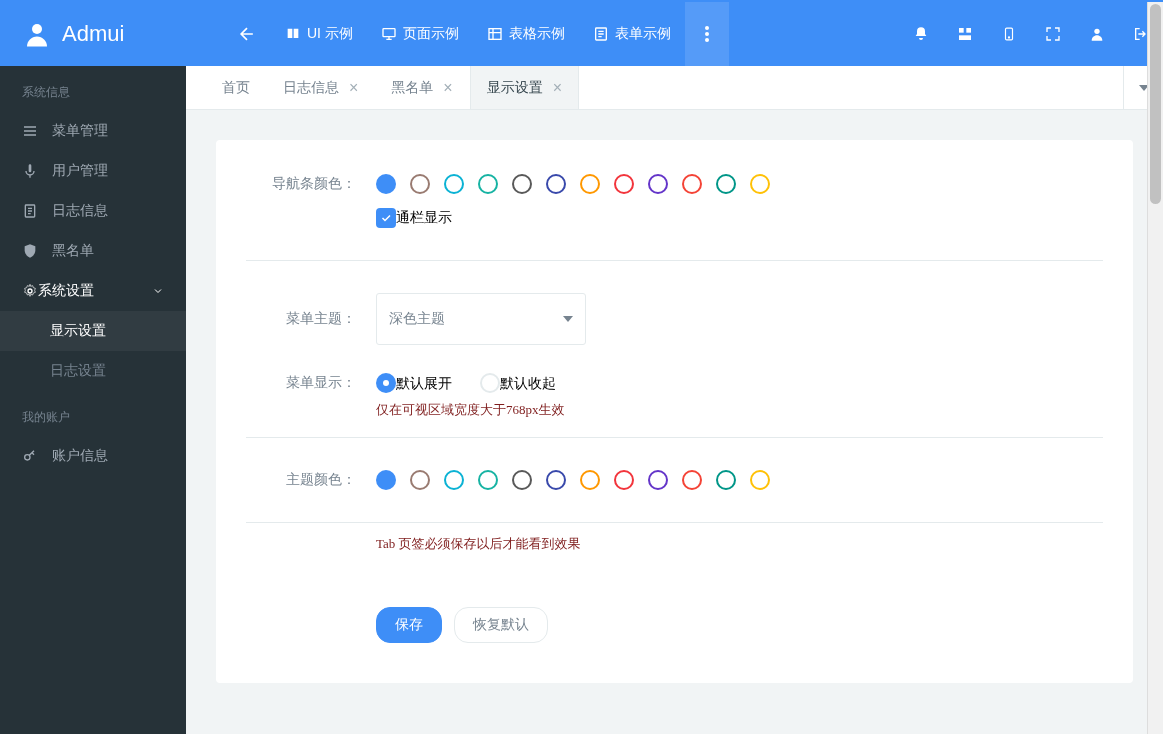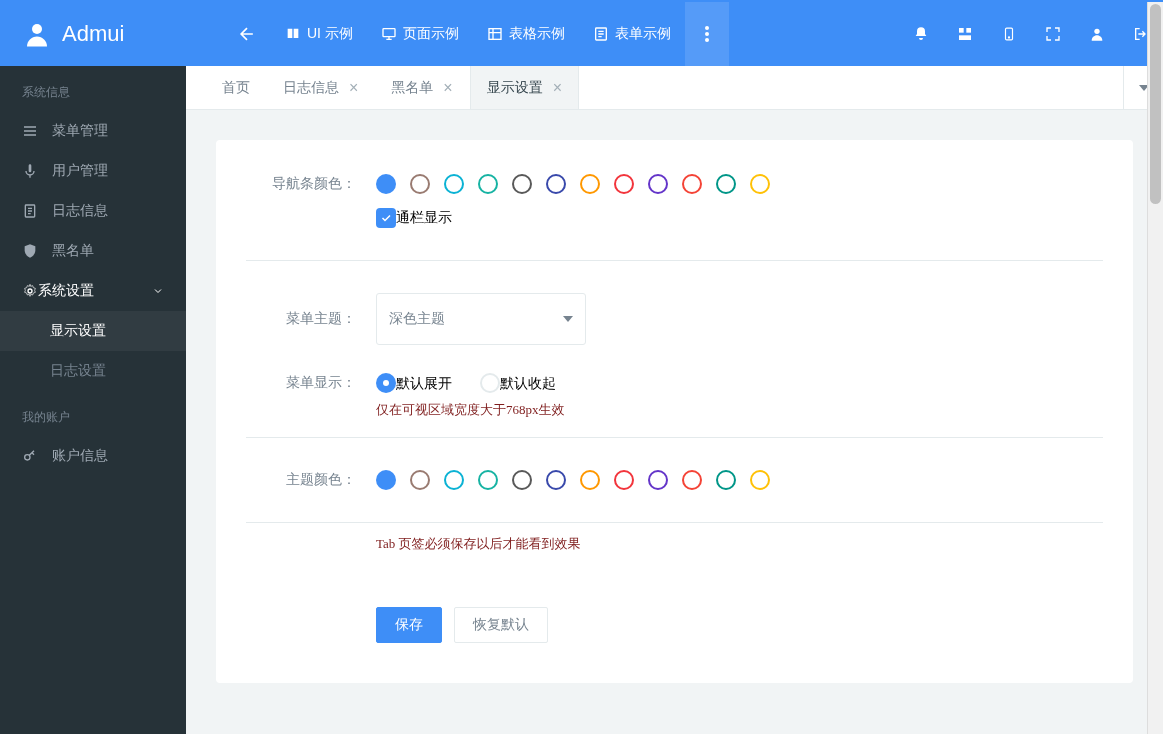--- a/index.html
+++ b/index.html
@@ -57,21 +57,21 @@
     .radio-wrap { display: flex; align-items: flex-end; }
     .radio { width: 20px; height: 20px; border-radius: 50%; border: 2px solid #e4eaec; display: flex; align-items: center; justify-content: center; cursor: pointer; }
     .radio.checked { border: none; background: #3e8ef7; }
     .radio.checked::after { content: ''; width: 6px; height: 6px; border-radius: 50%; background: #fff; }
     
     .select { width: 210px; height: 52px; border: 1px solid #e4eaec; border-radius: 3px; padding: 0 12px; display: flex; align-items: center; justify-content: space-between; cursor: pointer; color: #76838f; }
     
     .divider { height: 1px; background: #e4eaec; margin: 18px 30px; }
     
     .btn-row { padding: 14px 30px 0 160px; display: flex; gap: 12px; }
-    .btn { padding: 8px 18px; border-radius: 2px; cursor: pointer; font-size: 14px; border: 1px solid #e4eaec; background: #fff; color: #76838f; }
+    .btn { padding: 8px 18px; border-radius: 14px; cursor: pointer; font-size: 14px; border: 1px solid #e4eaec; background: #fff; color: #76838f; }
     .btn.primary { background: #3e8ef7; color: #fff; border-color: #3e8ef7; }
     
     .scrollbar-track { position: absolute; right: 0; top: 2px; bottom: 0; width: 16px; background: #f1f1f1; border-left: 1px solid #ddd; }
     .scrollbar-thumb { position: absolute; left: 2px; right: 2px; top: 2px; height: 200px; background: #c1c1c1; border-radius: 6px; }
   </style>
 </head>
 <body>
 
 <div class="topbar"></div>
 

